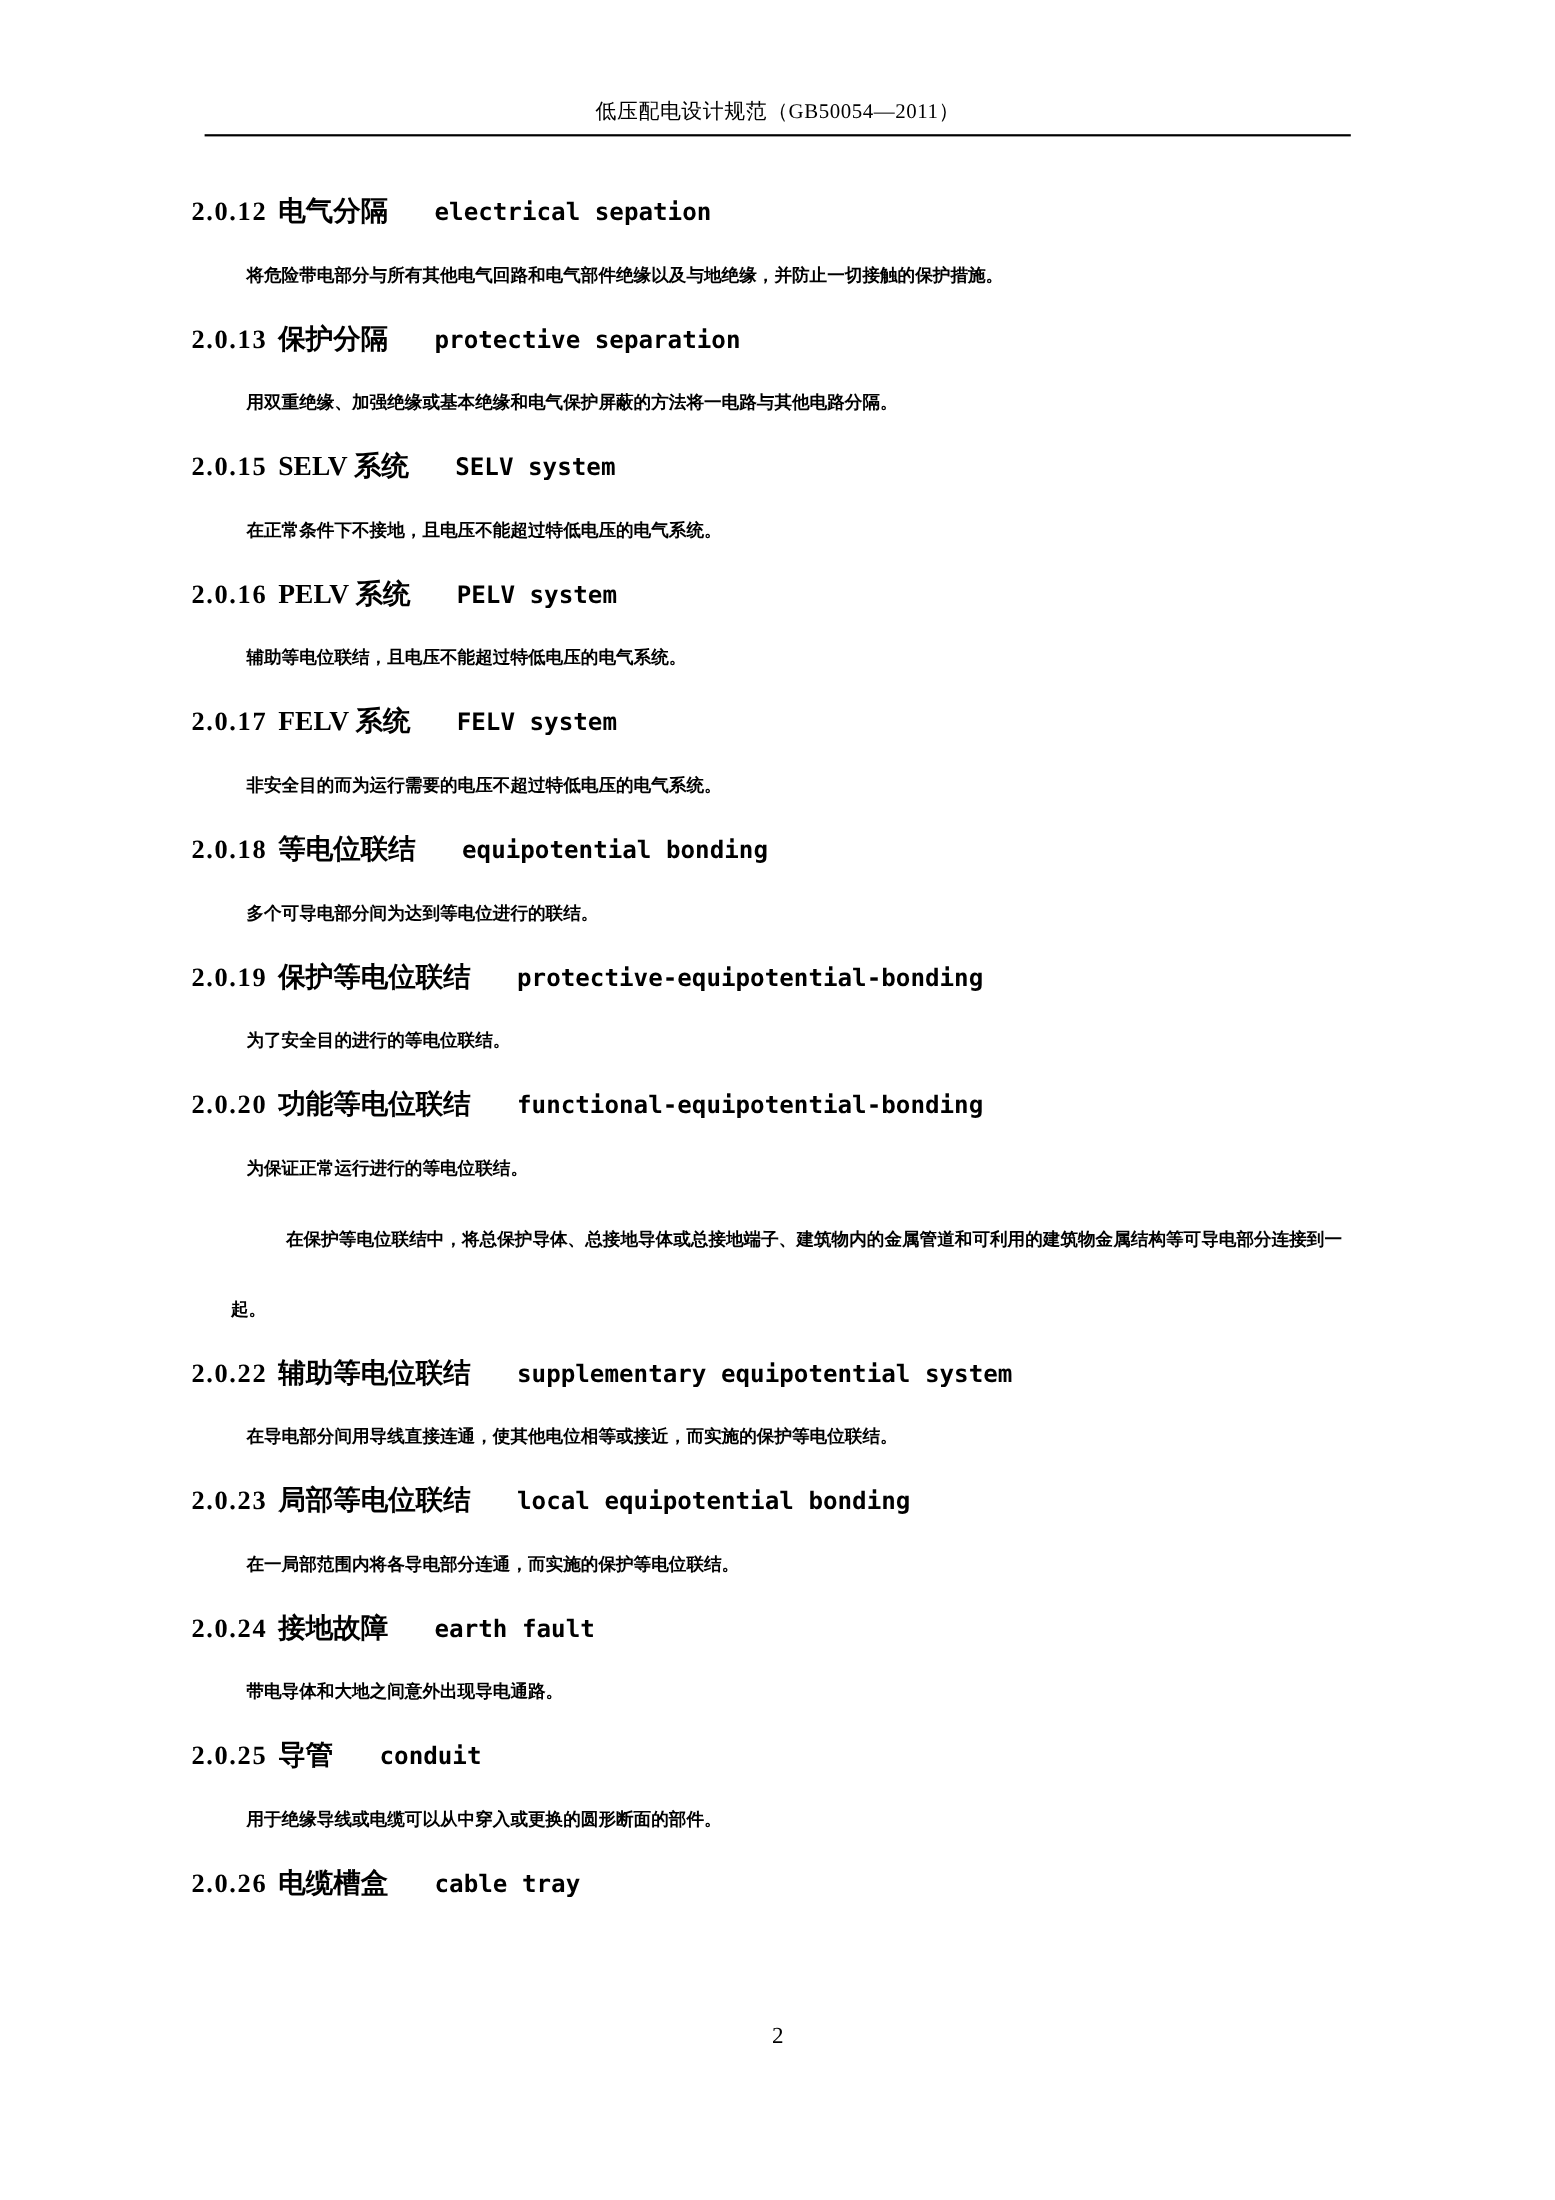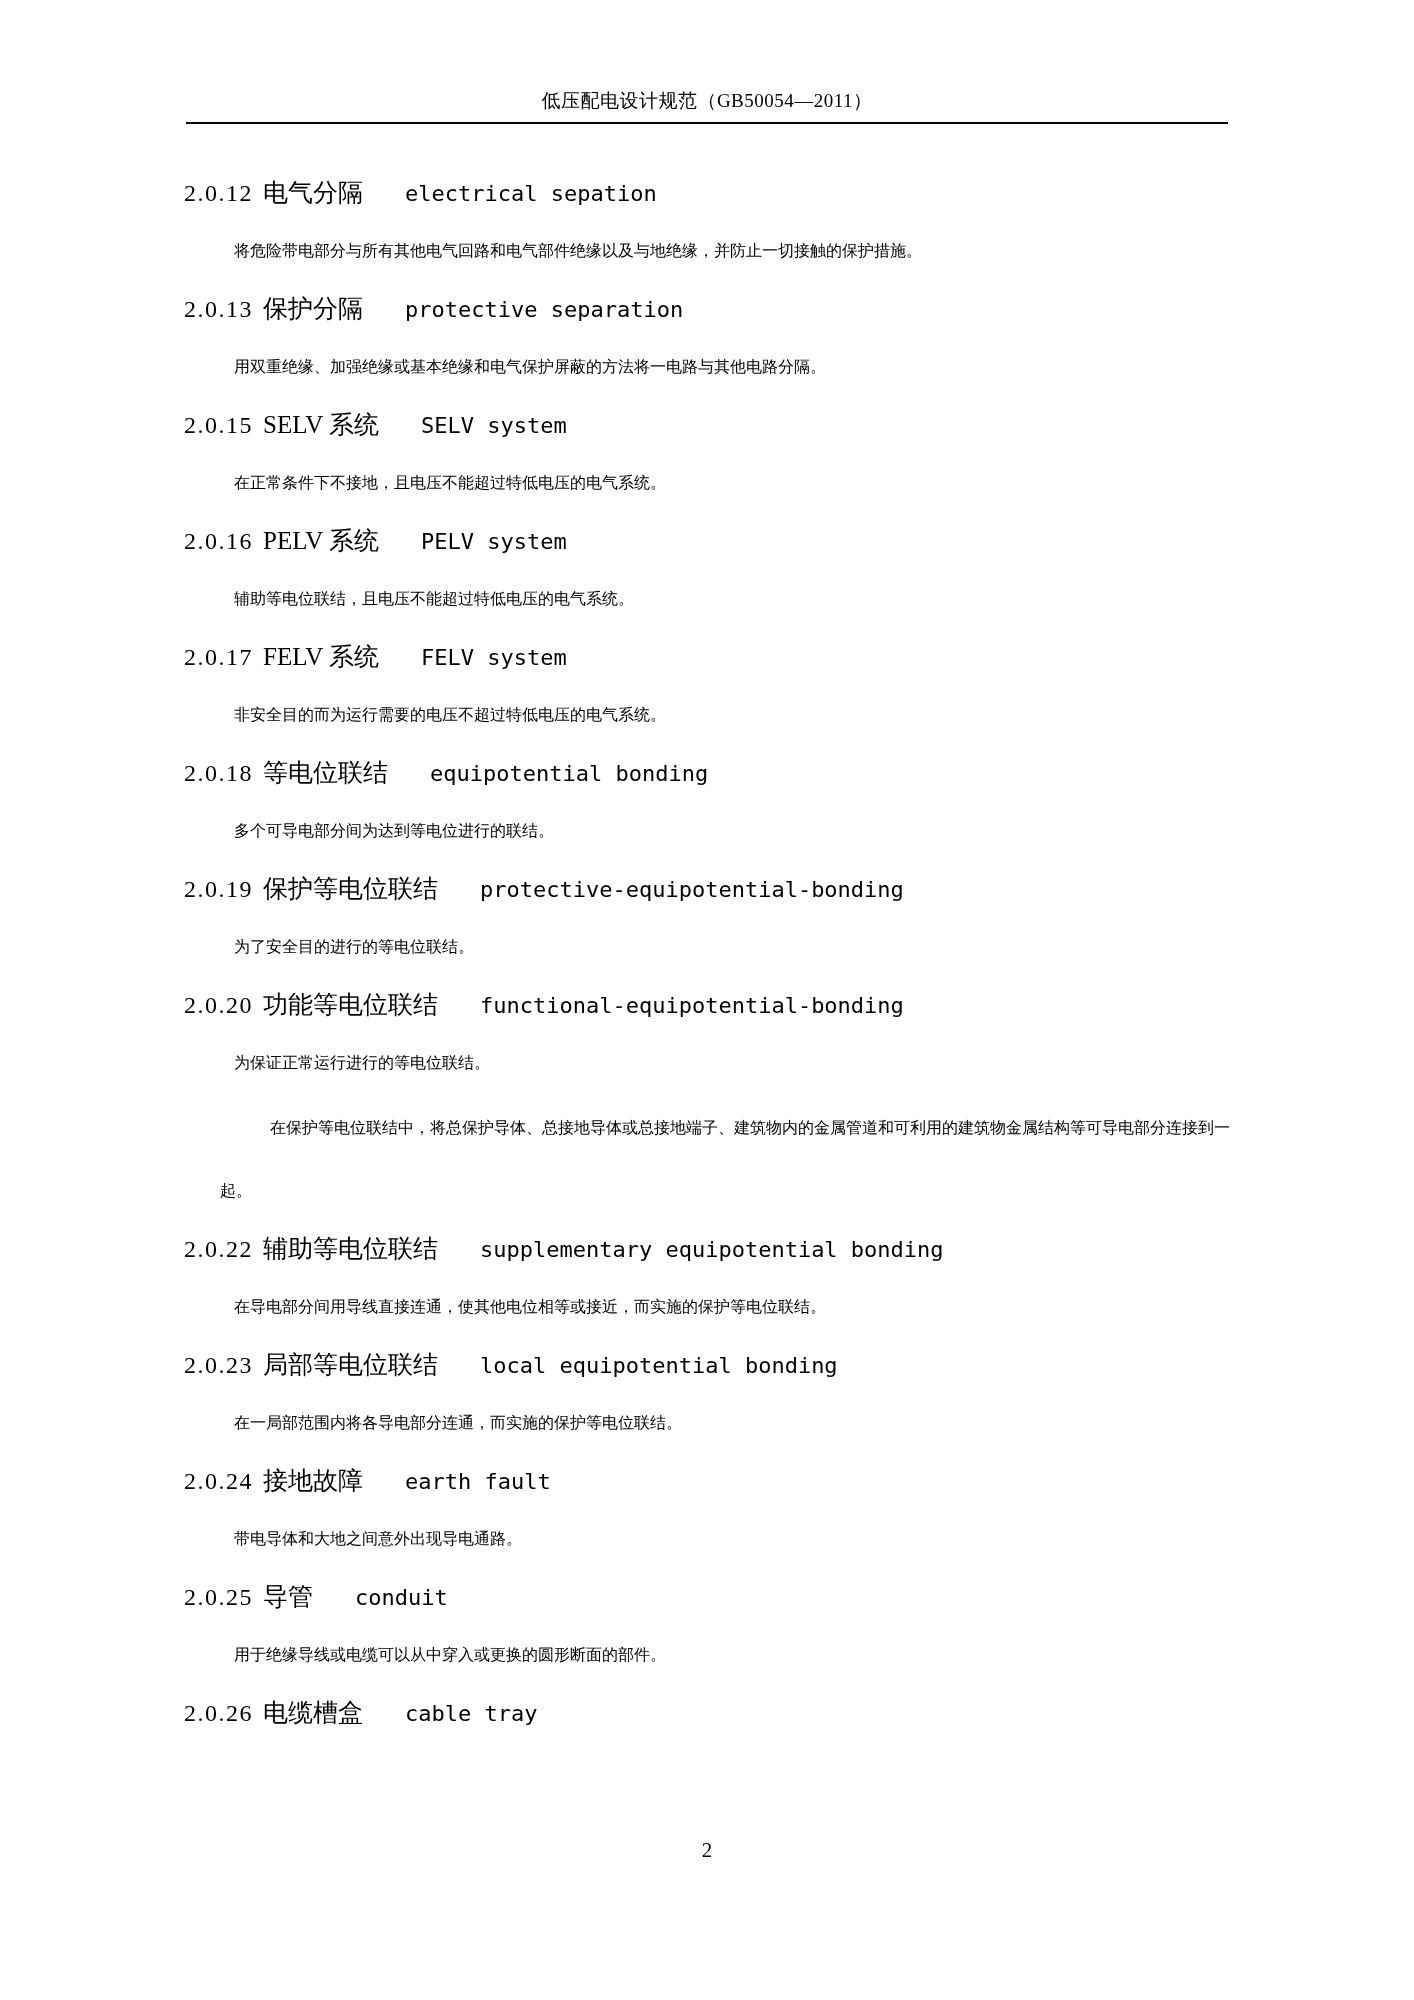--- a/index.html
+++ b/index.html
@@ -36,22 +36,23 @@
     position: absolute;
     top: 122px;
     left: 186px;
     width: 1042px;
     height: 0;
     border-top: 2px solid #000;
   }
   .content {
     position: absolute;
     top: 168px;
-    left: 184px;
+    left: 174px;
     width: 1046px;
+    font-weight: bold;
   }
   .entry {
     margin-bottom: 2px;
   }
   .term-line {
     font-size: 25px;
     line-height: 50px;
     white-space: nowrap;
     font-family: "Liberation Serif", "DejaVu Serif", serif;
   }
@@ -159,21 +160,21 @@
       </div>
       <div class="def">为保证正常运行进行的等电位联结。</div>
     </div>
 
     <div class="entry">
       <div class="def wide">在保护等电位联结中，将总保护导体、总接地导体或总接地端子、建筑物内的金属管道和可利用的建筑物金属结构等可导电部分连接到一起。</div>
     </div>
 
     <div class="entry">
       <div class="term-line">
-        <span class="num">2.0.22</span><span class="cn-term">辅助等电位联结</span><span class="en-term">supplementary equipotential bonding</span>
+        <span class="num">2.0.22</span><span class="cn-term">辅助等电位联结</span><span class="en-term">supplementary equipotential system</span>
       </div>
       <div class="def">在导电部分间用导线直接连通，使其他电位相等或接近，而实施的保护等电位联结。</div>
     </div>
 
     <div class="entry">
       <div class="term-line">
         <span class="num">2.0.23</span><span class="cn-term">局部等电位联结</span><span class="en-term">local equipotential bonding</span>
       </div>
       <div class="def">在一局部范围内将各导电部分连通，而实施的保护等电位联结。</div>
     </div>

